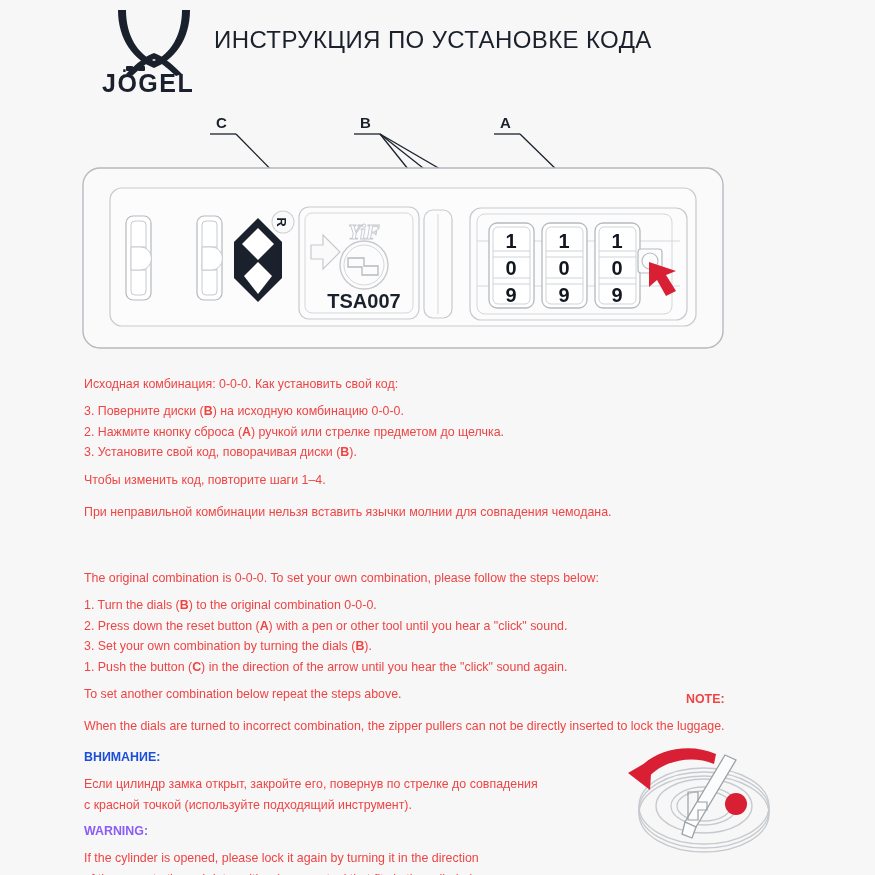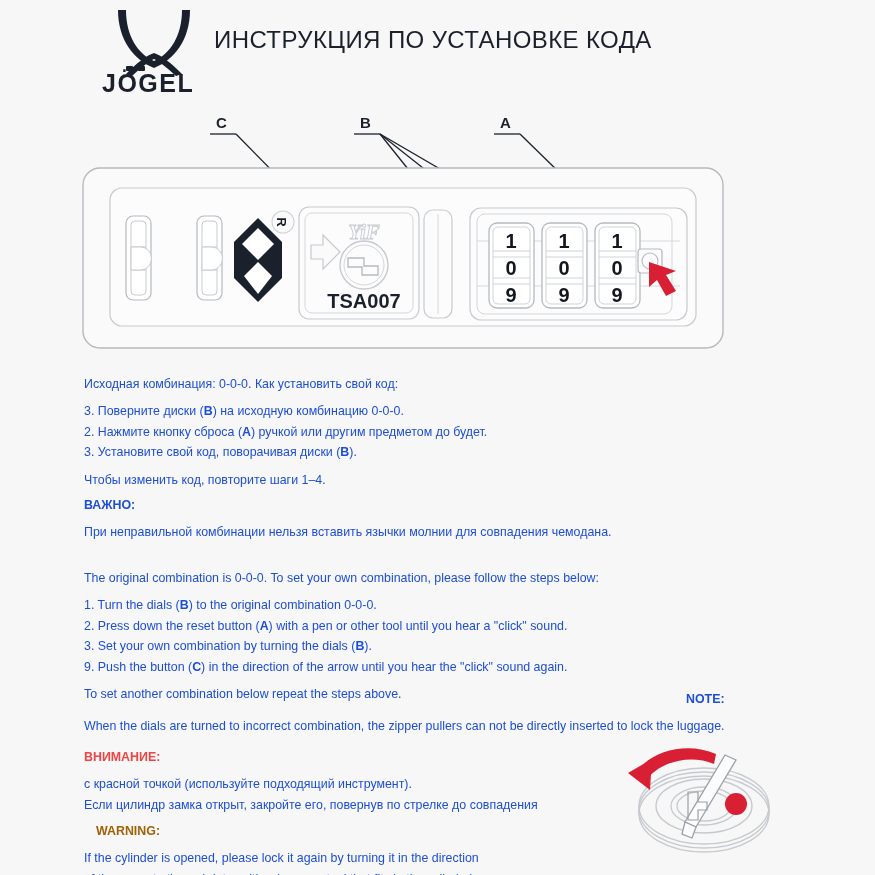--- a/index.html
+++ b/index.html
@@ -53,21 +53,21 @@
   }
   .diagram svg { display: block; }
 
   .block {
     position: absolute;
     left: 84px;
   }
   .block .line {
     font-size: 12.4px;
     line-height: 20.4px;
-    color: #1d4ed8;
+    color: #ef4444;
     white-space: nowrap;
   }
   .block .gap { height: 7px; }
 
   
   .cyl {
     position: absolute;
     left: 612px;
     top: 742px;
     width: 185px;
@@ -226,69 +226,68 @@
     </svg>
   </div>
 
   <div class="block" style="top:374px;">
     <div class="line">Исходная комбинация: 0-0-0. Как установить свой код:</div>
     <div class="gap"></div>
     <div class="line">
       <span>3. Поверните диски (</span><b>B</b><span>) на исходную комбинацию 0-0-0.</span>
     </div>
     <div class="line">
-      <span>2. Нажмите кнопку сброса (</span><b>A</b><span>) ручкой или другим предметом до будет.</span>
+      <span>2. Нажмите кнопку сброса (</span><b>A</b><span>) ручкой или стрелке предметом до щелчка.</span>
     </div>
     <div class="line">
       <span>3. Установите свой код, поворачивая диски (</span><b>B</b><span>).</span>
     </div>
     <div class="gap"></div>
     <div class="line">Чтобы изменить код, повторите шаги 1–4.</div>
   </div>
 
   <div class="block" style="top:495px;">
-    <div class="line" style="font-weight:bold;">ВАЖНО:</div>
     <div class="gap"></div>
     <div class="line">При неправильной комбинации нельзя вставить язычки молнии для совпадения чемодана.</div>
   </div>
 
   <div class="block" style="top:568px;">
     <div class="line">The original combination is 0-0-0. To set your own combination, please follow the steps below:</div>
     <div class="gap"></div>
     <div class="line">
       <span>1. Turn the dials (</span><b>B</b><span>) to the original combination 0-0-0.</span>
     </div>
     <div class="line">
       <span>2. Press down the reset button (</span><b>A</b><span>) with a pen or other tool until you hear a "click" sound.</span>
     </div>
     <div class="line">
       <span>3. Set your own combination by turning the dials (</span><b>B</b><span>).</span>
     </div>
     <div class="line">
-      <span>9. Push the button (</span><b>C</b><span>) in the direction of the arrow until you hear the "click" sound again.</span>
+      <span>1. Push the button (</span><b>C</b><span>) in the direction of the arrow until you hear the "click" sound again.</span>
     </div>
     <div class="gap"></div>
     <div class="line">To set another combination below repeat the steps above.</div>
   </div>
 
   <div class="block" style="top:689px;">
     <div class="line" style="font-weight:bold;text-align:right;">NOTE:</div>
     <div class="gap"></div>
     <div class="line">When the dials are turned to incorrect combination, the zipper pullers can not be directly inserted to lock the luggage.</div>
   </div>
 
   <div class="block" style="top:747px;">
-    <div class="line" style="font-weight:bold;color:#ef4444;">ВНИМАНИЕ:</div>
-    <div class="gap"></div>
+    <div class="line" style="font-weight:bold;color:#1d4ed8;">ВНИМАНИЕ:</div>
+    <div class="gap"></div>
+    <div class="line">Если цилиндр замка открыт, закройте его, повернув по стрелке до совпадения</div>
     <div class="line">с красной точкой (используйте подходящий инструмент).</div>
-    <div class="line">Если цилиндр замка открыт, закройте его, повернув по стрелке до совпадения</div>
   </div>
 
   <div class="block" style="top:821px;">
-    <div class="line" style="font-weight:bold;color:#a16207;margin-left:12px;">WARNING:</div>
+    <div class="line" style="font-weight:bold;color:#8b5cf6;">WARNING:</div>
     <div class="gap"></div>
     <div class="line">If the cylinder is opened, please lock it again by turning it in the direction</div>
     <div class="line">of the arrow to the red dot position (use any tool that fits in the cylinder).</div>
   </div>
 
   <div class="cyl">
     <svg width="185" height="133" viewBox="0 0 185 133" xmlns="http://www.w3.org/2000/svg">
 
       <g fill="none" stroke="#c6cacf" stroke-width="1.3">
         <ellipse cx="92" cy="72" rx="65" ry="38"></ellipse>

